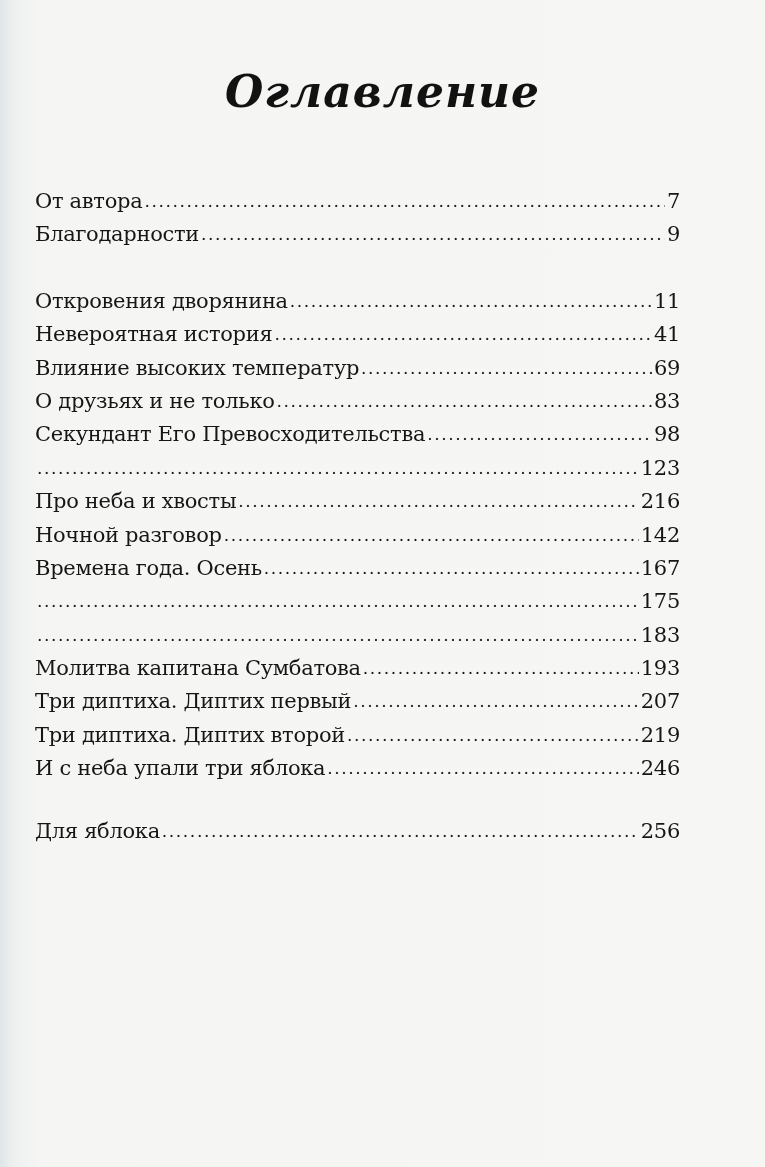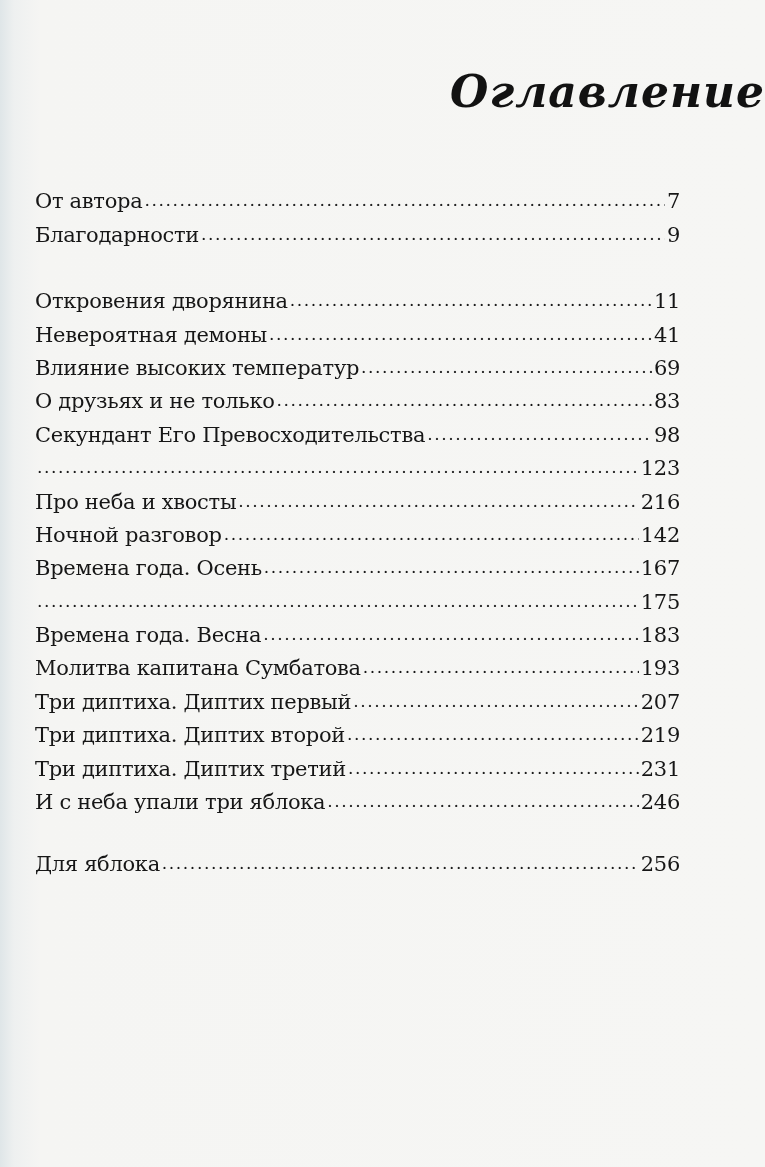--- a/index.html
+++ b/index.html
@@ -9,27 +9,27 @@
       position: relative;
       font-family: "DejaVu Serif", "Liberation Serif", serif;
       color: #161616;
     }
     .page {
       position: absolute; left: 0; top: 0; width: 765px; height: 1167px;
       background: linear-gradient(90deg, #dfe6e8 0px, #eef0f0 14px, #f5f5f3 40px, #f6f6f4 100%);
     }
     .title {
       position: absolute; left: 0; width: 765px; top: 66px;
-      text-align: right;
+      text-align: center;
       font-family: "DejaVu Serif", serif; font-style: italic; font-weight: bold;
       font-size: 44px; letter-spacing: 1px; color: #121212;
     }
     .toc { position: absolute; left: 35px; width: 645px; top: 185px; }
     .row {
-      display: flex; align-items: flex-end; height: 33.4px;
+      display: flex; align-items: flex-start; height: 33.4px;
       font-family: "DejaVu Serif", serif; font-size: 21px; line-height: 33px;
       letter-spacing: -0.3px;
     }
     .row .label { white-space: nowrap; }
     .row .dots {
       flex: 1; overflow: hidden; white-space: nowrap;
       margin: 0 2px; position: relative; top: -1px;
     }
     .row .dots::after {
       content: "................................................................................................................................................................";
@@ -60,21 +60,21 @@
     </div>
 
     <div class="gap"></div>
 
     <div class="row">
         <span class="label">Откровения дворянина</span>
         <span class="dots"></span>
         <span class="page-num">11</span>
       </div>
     <div class="row">
-        <span class="label">Невероятная демоны</span>
+        <span class="label">Невероятная история</span>
         <span class="dots"></span>
         <span class="page-num">41</span>
       </div>
     <div class="row">
         <span class="label">Влияние высоких температур</span>
         <span class="dots"></span>
         <span class="page-num">69</span>
       </div>
     <div class="row">
         <span class="label">О друзьях и не только</span>
@@ -103,45 +103,39 @@
     <div class="row">
         <span class="label">Времена года. Осень</span>
         <span class="dots"></span>
         <span class="page-num">167</span>
       </div>
     <div class="row">
         <span class="dots"></span>
         <span class="page-num">175</span>
       </div>
     <div class="row">
-        <span class="label">Времена года. Весна</span>
         <span class="dots"></span>
         <span class="page-num">183</span>
       </div>
     <div class="row">
         <span class="label">Молитва капитана Сумбатова</span>
         <span class="dots"></span>
         <span class="page-num">193</span>
       </div>
     <div class="row">
         <span class="label">Три диптиха. Диптих первый</span>
         <span class="dots"></span>
         <span class="page-num">207</span>
       </div>
     <div class="row">
         <span class="label">Три диптиха. Диптих второй</span>
         <span class="dots"></span>
         <span class="page-num">219</span>
       </div>
     <div class="row">
-        <span class="label">Три диптиха. Диптих третий</span>
-        <span class="dots"></span>
-        <span class="page-num">231</span>
-      </div>
-    <div class="row">
         <span class="label">И с неба упали три яблока</span>
         <span class="dots"></span>
         <span class="page-num">246</span>
       </div>
 
     <div class="gap-small"></div>
 
     <div class="row">
         <span class="label">Для яблока</span>
         <span class="dots"></span>

